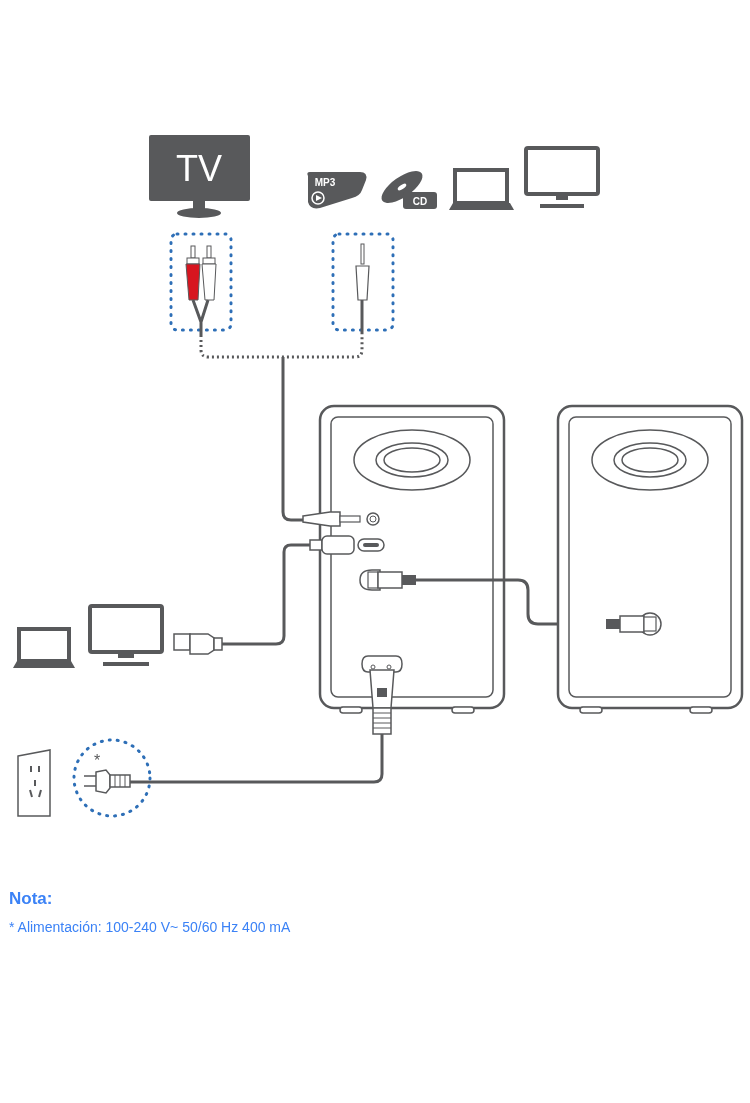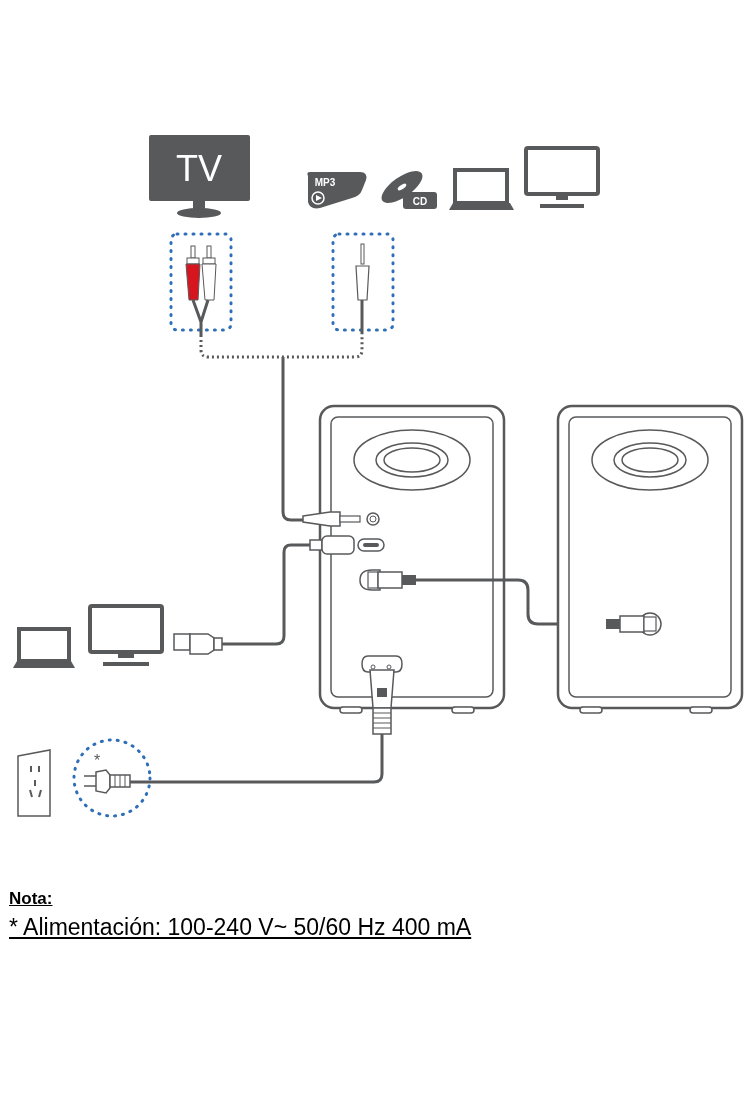--- a/index.html
+++ b/index.html
@@ -1,20 +1,20 @@
 <!DOCTYPE html>
 <html><head>
   <meta charset="utf-8">
   <style>
     html, body { margin: 0; padding: 0; background: #ffffff; }
     body { width: 750px; height: 1103px; position: relative; overflow: hidden; font-family: "Liberation Sans", sans-serif; }
     #diagram { position: absolute; left: 0; top: 0; width: 750px; height: 870px; }
-    .note { position: absolute; left: 9px; top: 886px; color: #000000; font-family: "Liberation Sans", sans-serif; text-decoration: underline; }
+    .note { position: absolute; left: 9px; top: 886px; color: #3b82f6; font-family: "Liberation Sans", sans-serif; }
     .note-title { font-weight: bold; font-size: 17px; line-height: 26px; }
-    .note-line { font-size: 23px; line-height: 30px; }
+    .note-line { font-size: 14px; line-height: 30px; }
     .tv-label { font-family: "Liberation Sans", sans-serif; font-size: 36px; fill: #ffffff; }
     .small-label { font-family: "Liberation Sans", sans-serif; font-weight: bold; fill: #ffffff; }
   </style>
 </head>
 <body>
 
 <svg id="diagram" viewBox="0 0 750 870" xmlns="http://www.w3.org/2000/svg">
 
   <g>
     <rect x="149" y="135" width="101" height="66" rx="2" fill="#58595b"></rect>

